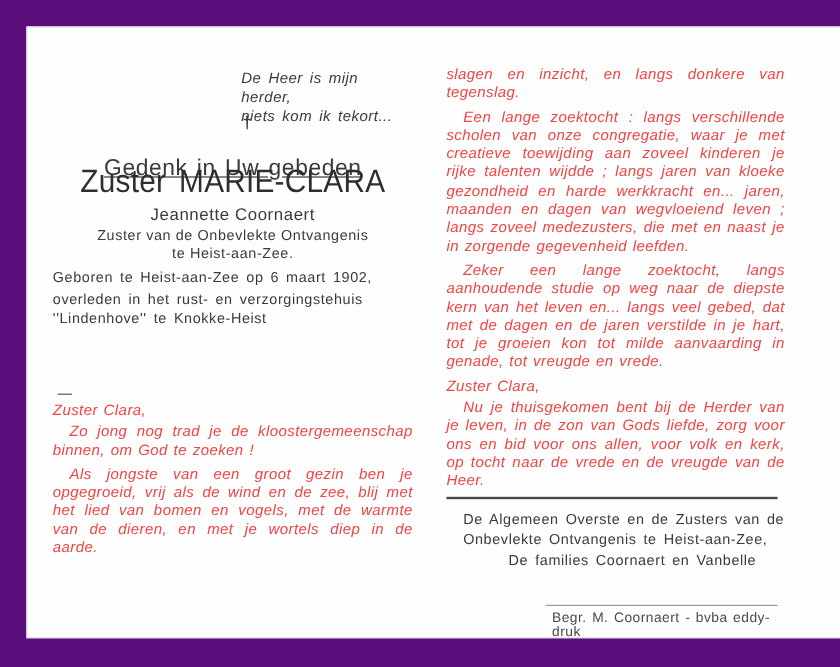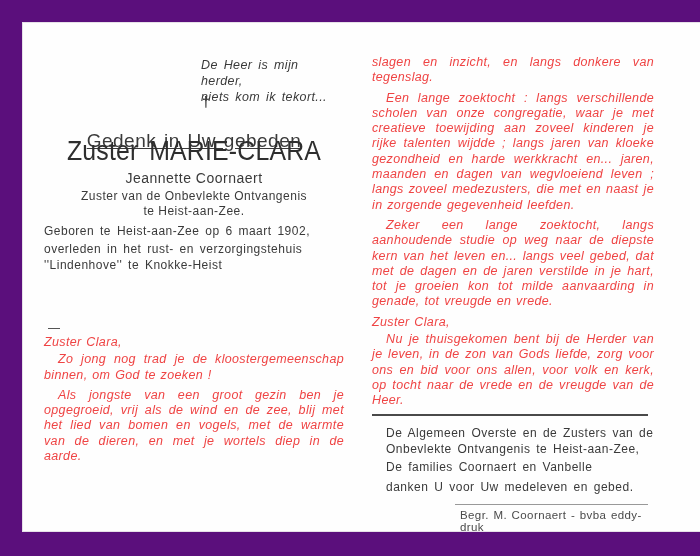--- a/index.html
+++ b/index.html
@@ -59,21 +59,21 @@
     .right-letter { position: absolute; left: 0; top: 33px; width: 282px; }
     .right-letter p.cont { text-indent: 0; }
     .rule {
       position: absolute; left: 0; top: 392px; width: 276px; height: 2px;
       background: #4a4a4a;
     }
     .thanks {
       position: absolute; left: 0; top: 403px; width: 282px;
       font-size: 12px; line-height: 16px; letter-spacing: 0.5px; word-spacing: 2px; margin-left: 14px;
     }
-    .thanks .l3 { margin-top: 2px; }
+    .thanks .l3 { margin-top: 2px; text-align: center; }
     .thanks .l4 { margin-top: 4px; }
     .rule-thin {
       position: absolute; left: 83px; top: 482px; width: 193px; height: 1px;
       background: #999;
     }
     .printer {
       position: absolute; left: 88px; top: 487px;
       font-size: 11.5px; letter-spacing: 0.4px; word-spacing: 1px; color: #4a4a4a;
     }
   </style>
@@ -117,20 +117,19 @@
       <p class="salute">Zuster Clara,</p>
       <p>Nu je thuisgekomen bent bij de Herder van je leven, in de zon van Gods liefde, zorg voor ons en bid voor ons allen, voor volk en kerk, op tocht naar de vrede en de vreugde van de Heer.</p>
     </div>
 
     <div class="rule"></div>
 
     <div class="thanks">
       <div>De Algemeen Overste en de Zusters van de</div>
       <div>Onbevlekte Ontvangenis te Heist-aan-Zee,</div>
       <div class="l3">De families Coornaert en Vanbelle</div>
-      <div class="l4">danken U voor Uw medeleven en gebed.</div>
     </div>
 
     <div class="rule-thin"></div>
     <div class="printer">Begr. M. Coornaert - bvba eddy-druk</div>
   </div>
 
 </div>
 
 </body></html>

